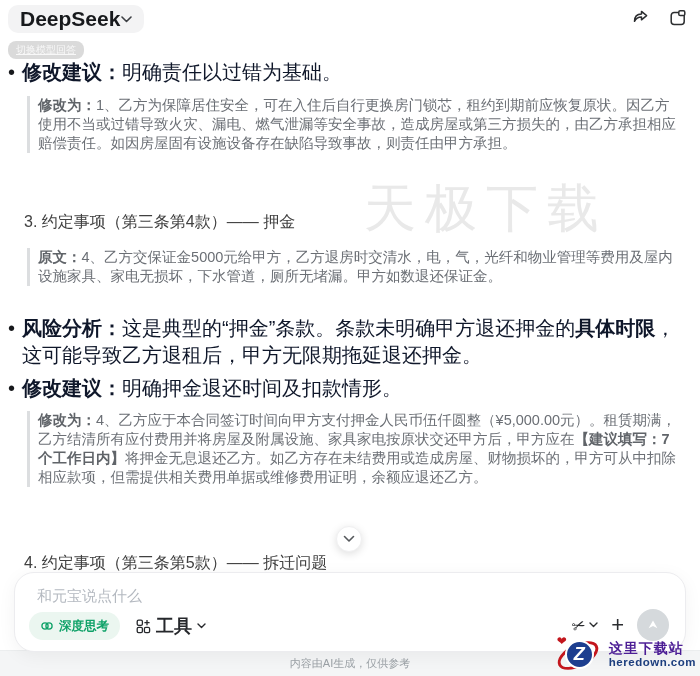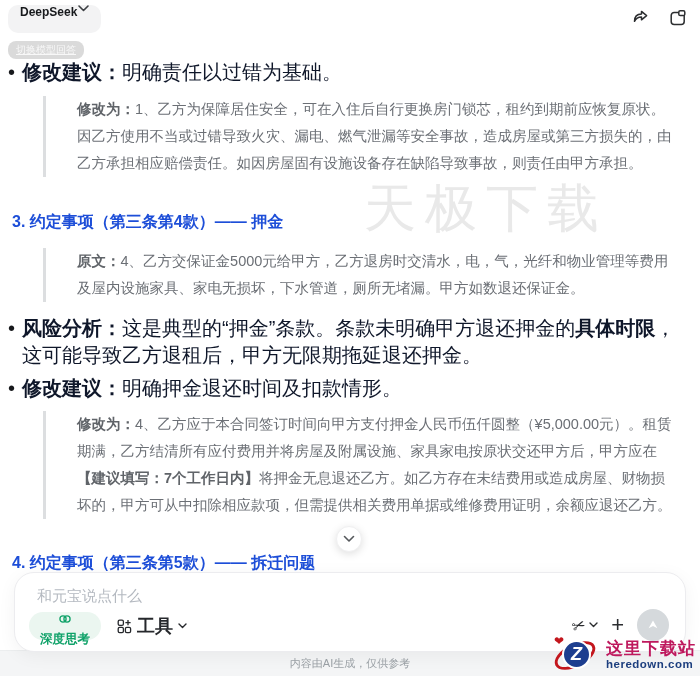--- a/index.html
+++ b/index.html
@@ -7,50 +7,50 @@
   .app {
     position:relative; width:700px; height:676px; overflow:hidden;
     background:#ffffff; font-family:"Liberation Sans","DejaVu Sans",sans-serif;
     color:#17191c;
   }
 
   
   .model-pill {
     position:absolute; left:8px; top:5px; height:28px;
     background:#f3f3f4; border-radius:10px;
-    display:flex; align-items:flex-start; gap:1px; padding:0 12px;
-    font-size:12px; font-weight:700; color:#17191c; cursor:pointer;
+    display:flex; align-items:center; gap:1px; padding:0 12px;
+    font-size:21px; font-weight:700; color:#17191c; cursor:pointer;
   }
   .hdr-icons { position:absolute; right:12px; top:8px; display:flex; gap:18px; align-items:center; }
   .hdr-icons .ic { width:20px; height:20px; cursor:pointer; display:block; }
 
   .tooltip {
     position:absolute; left:8px; top:41px;
     background:#d4d4d4; color:#f7f7f7; opacity:.85;
     border-radius:8px; padding:3px 8px; font-size:10px; line-height:12px;text-decoration:underline;
   }
 
   
   .bullet {
     position:absolute; left:10px; right:14px;
     padding-left:12px; font-size:20px; line-height:27px; color:#0f172a;
   }
   .bullet::before { content:"•"; position:absolute; left:-2px; top:0; color:#17191c; }
   .bullet b, .section-h b { font-weight:700; }
 
   .quote {
     position:absolute; left:27px; right:22px;
-    border-left:3px solid #dcdee0; padding-left:31px;
-    font-size:14.5px; line-height:27px; color:#6b6f75;margin-left:16px;
+    border-left:3px solid #dcdee0; padding-left:8px;
+    font-size:14.5px; line-height:19px; color:#6b6f75;
   }
   .quote b { font-weight:700; color:#606469; }
 
   .section-h {
-    position:absolute; left:12px; right:14px;
-    font-size:16px; font-weight:700; color:#1d4ed8; line-height:20px;
+    position:absolute; left:24px; right:14px;
+    font-size:16px; font-weight:400; color:#404040; line-height:20px;
   }
 
   .watermark {
     position:absolute; left:364px; top:174px;
     font-size:52px; color:#e9e9e9; letter-spacing:9px; white-space:nowrap;
     font-weight:400; z-index:0; pointer-events:none;
   }
 
   .scroll-btn {
     position:absolute; left:336px; top:526px; width:26px; height:26px;
@@ -68,21 +68,21 @@
   .chat-input {
     position:absolute; left:22px; top:11px; width:480px; height:22px;
     border:none; outline:none; font-size:15px; color:#33363a;
     font-family:inherit; background:transparent;
   }
   .chat-input::placeholder { color:#b4b9c0; }
   .pill-row { position:absolute; left:14px; bottom:11px; display:flex; gap:10px; align-items:center; }
   .g-pill {
     height:28px; border-radius:15px; background:#ebf6f0; color:#10a269;
     display:flex; align-items:center; gap:5px; padding:0 11px;
-    font-size:12.5px; font-weight:700; cursor:pointer; white-space:nowrap;flex-direction:column;
+    font-size:12.5px; font-weight:700; cursor:pointer; white-space:nowrap;
   }
   .tools-btn {
     height:28px; display:flex; align-items:center; gap:5px; padding:0 6px;
     font-size:18px; font-weight:700; color:#26282c; cursor:pointer;
   }
   .right-row { position:absolute; right:16px; bottom:10px; display:flex; gap:13px; align-items:center; }
   .scissors-btn { display:flex; align-items:center; gap:4px; cursor:pointer; color:#2b2d30; }
   .scissors-glyph { font-size:16px; transform:rotate(-20deg); display:inline-block; }
   .plus-btn { font-size:22px; font-weight:400; color:#2b2d30; cursor:pointer; line-height:22px; }
   .send-btn {
@@ -108,21 +108,21 @@
     border:3px solid #c3161d; border-radius:50%; transform:rotate(-27deg);
   }
   .emblem .ball {
     position:absolute; left:10px; top:4px; width:29px; height:29px;
     background:#1d3e8f; border:2px solid #fff; border-radius:50%;
     display:flex; align-items:center; justify-content:center;
     color:#fff; font-weight:800; font-size:18px; font-style:italic;
   }
   .emblem .heart { position:absolute; left:2px; top:-2px; color:#c3161d; font-size:12px; }
   .badge-text { display:flex; flex-direction:column; line-height:1; }
-  .badge-name { color:#be185d; font-weight:800; font-size:17px; letter-spacing:1px; }
+  .badge-name { color:#4c1d95; font-weight:800; font-size:14px; letter-spacing:1px; }
   .badge-url { color:#1c3e7e; font-weight:700; font-size:11.5px; margin-top:2px; letter-spacing:.5px; }
 
   svg { display:block; }
 </style>
 </head>
 <body>
 
 <div class="app">
 
   <div class="model-pill">

